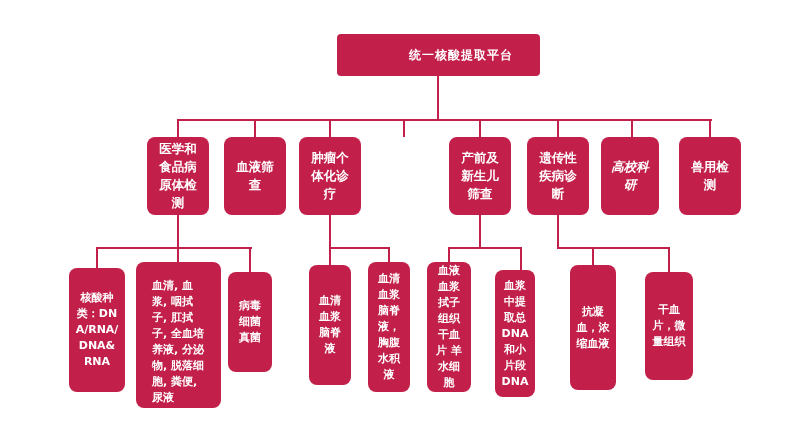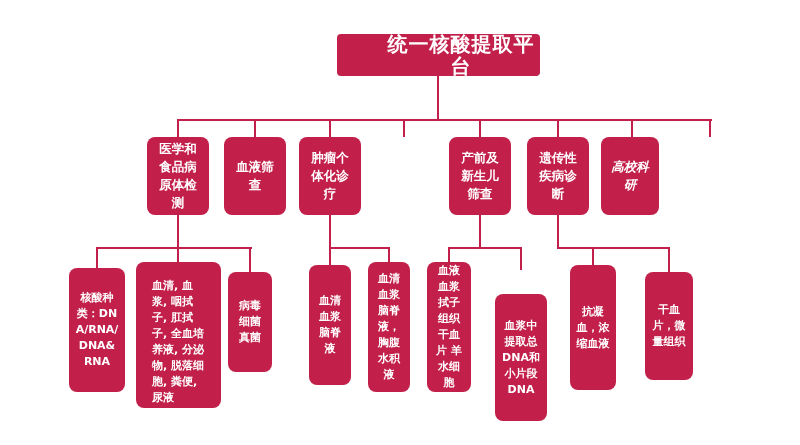--- a/index.html
+++ b/index.html
@@ -22,21 +22,21 @@
     font-weight: bold;
     display: flex;
     align-items: center;
     justify-content: center;
     text-align: center;
     box-sizing: border-box;
     word-break: break-all;
     overflow: hidden;
   }
   .node.root {
-    font-size: 20px;
+    font-size: 12px;
     letter-spacing: 1px;
     border-radius: 4px;
     line-height: 22px;
     padding-left: 45px;
   }
   .node.branch {
     font-size: 12.5px;
     line-height: 18px;
     border-radius: 8px;
     padding: 0 8px;
@@ -109,40 +109,43 @@
   </div>
   <div class="node branch" style="left:449px; top:137px; width:62px; height:78px;">
     <span>产前及新生儿筛查</span>
   </div>
   <div class="node branch" style="left:527px; top:137px; width:62px; height:78px;">
     <span>遗传性疾病诊断</span>
   </div>
   <div class="node branch" style="left:601px; top:137px; width:58px; height:78px;font-style:italic;">
     <span>高校科研</span>
   </div>
+  <div class="node branch" style="left:679px; top:137px; width:62px; height:78px;">
+    <span>兽用检测</span>
+  </div>
 
   <div class="node leaf" style="left:69px; top:268px; width:56px; height:124px;">
     <span>核酸种类：DNA/RNA/DNA&amp;RNA</span>
   </div>
   <div class="node leaf align-left" style="left:136px; top:262px; width:85px; height:146px;">
     <span>血清, 血浆, 咽拭子, 肛拭子, 全血培养液, 分泌物, 脱落细胞, 粪便, 尿液</span>
   </div>
   <div class="node leaf" style="left:228px; top:272px; width:44px; height:100px;">
     <span>病毒细菌真菌</span>
   </div>
   <div class="node leaf" style="left:309px; top:265px; width:42px; height:120px;">
     <span>血清血浆脑脊液</span>
   </div>
   <div class="node leaf" style="left:427px; top:262px; width:44px; height:130px;">
     <span>血液 血浆 拭子 组织 干血片 羊水细胞</span>
   </div>
   <div class="node leaf" style="left:368px; top:262px; width:42px; height:130px;">
     <span>血清血浆脑脊液，胸腹水积液</span>
   </div>
-  <div class="node leaf" style="left:495px; top:270px; width:52px; height:127px;margin-top:24px;">
+  <div class="node leaf" style="left:495px; top:270px; width:40px; height:127px;">
     <span>血浆中提取总DNA和小片段DNA</span>
   </div>
   <div class="node leaf" style="left:570px; top:265px; width:46px; height:125px;">
     <span>抗凝血，浓缩血液</span>
   </div>
   <div class="node leaf" style="left:645px; top:272px; width:48px; height:108px;">
     <span>干血片，微量组织</span>
   </div>
 
 </div>

